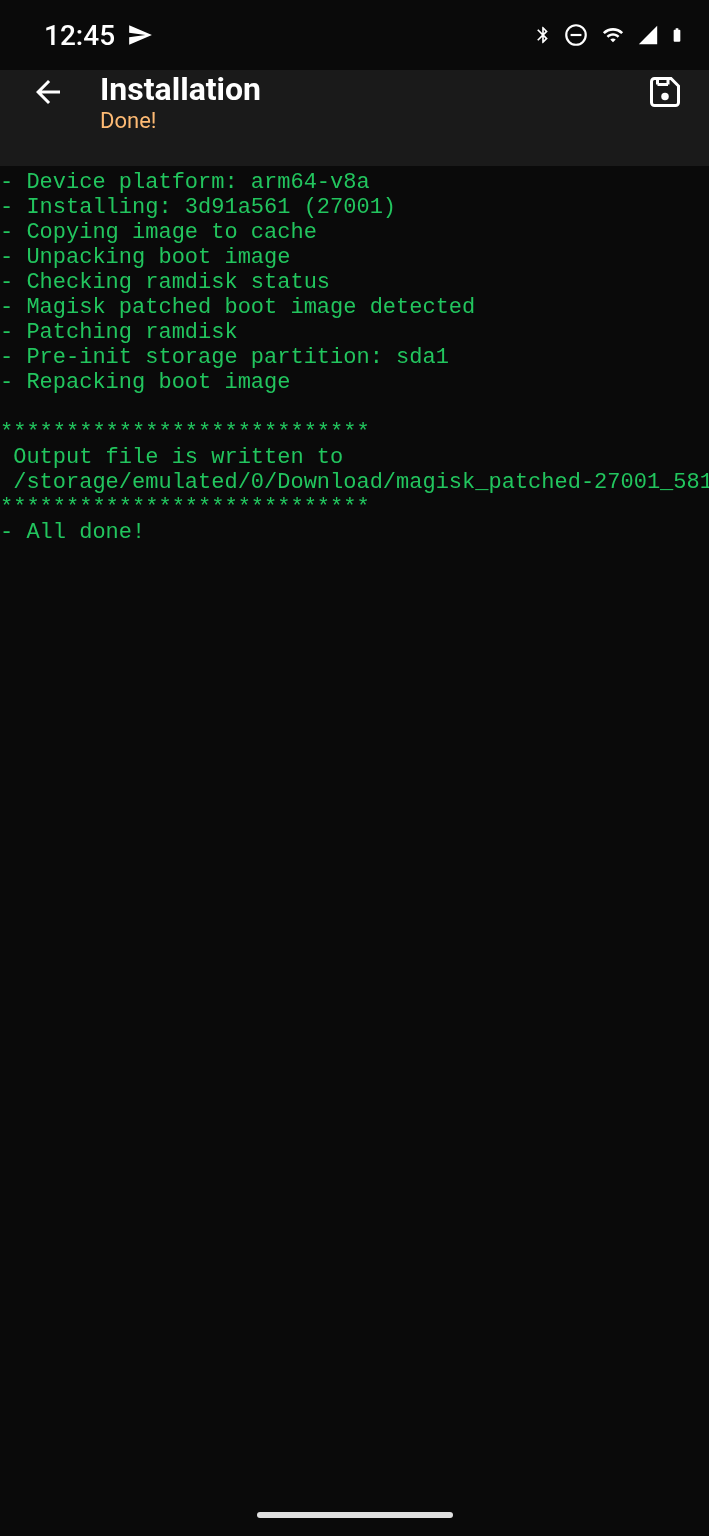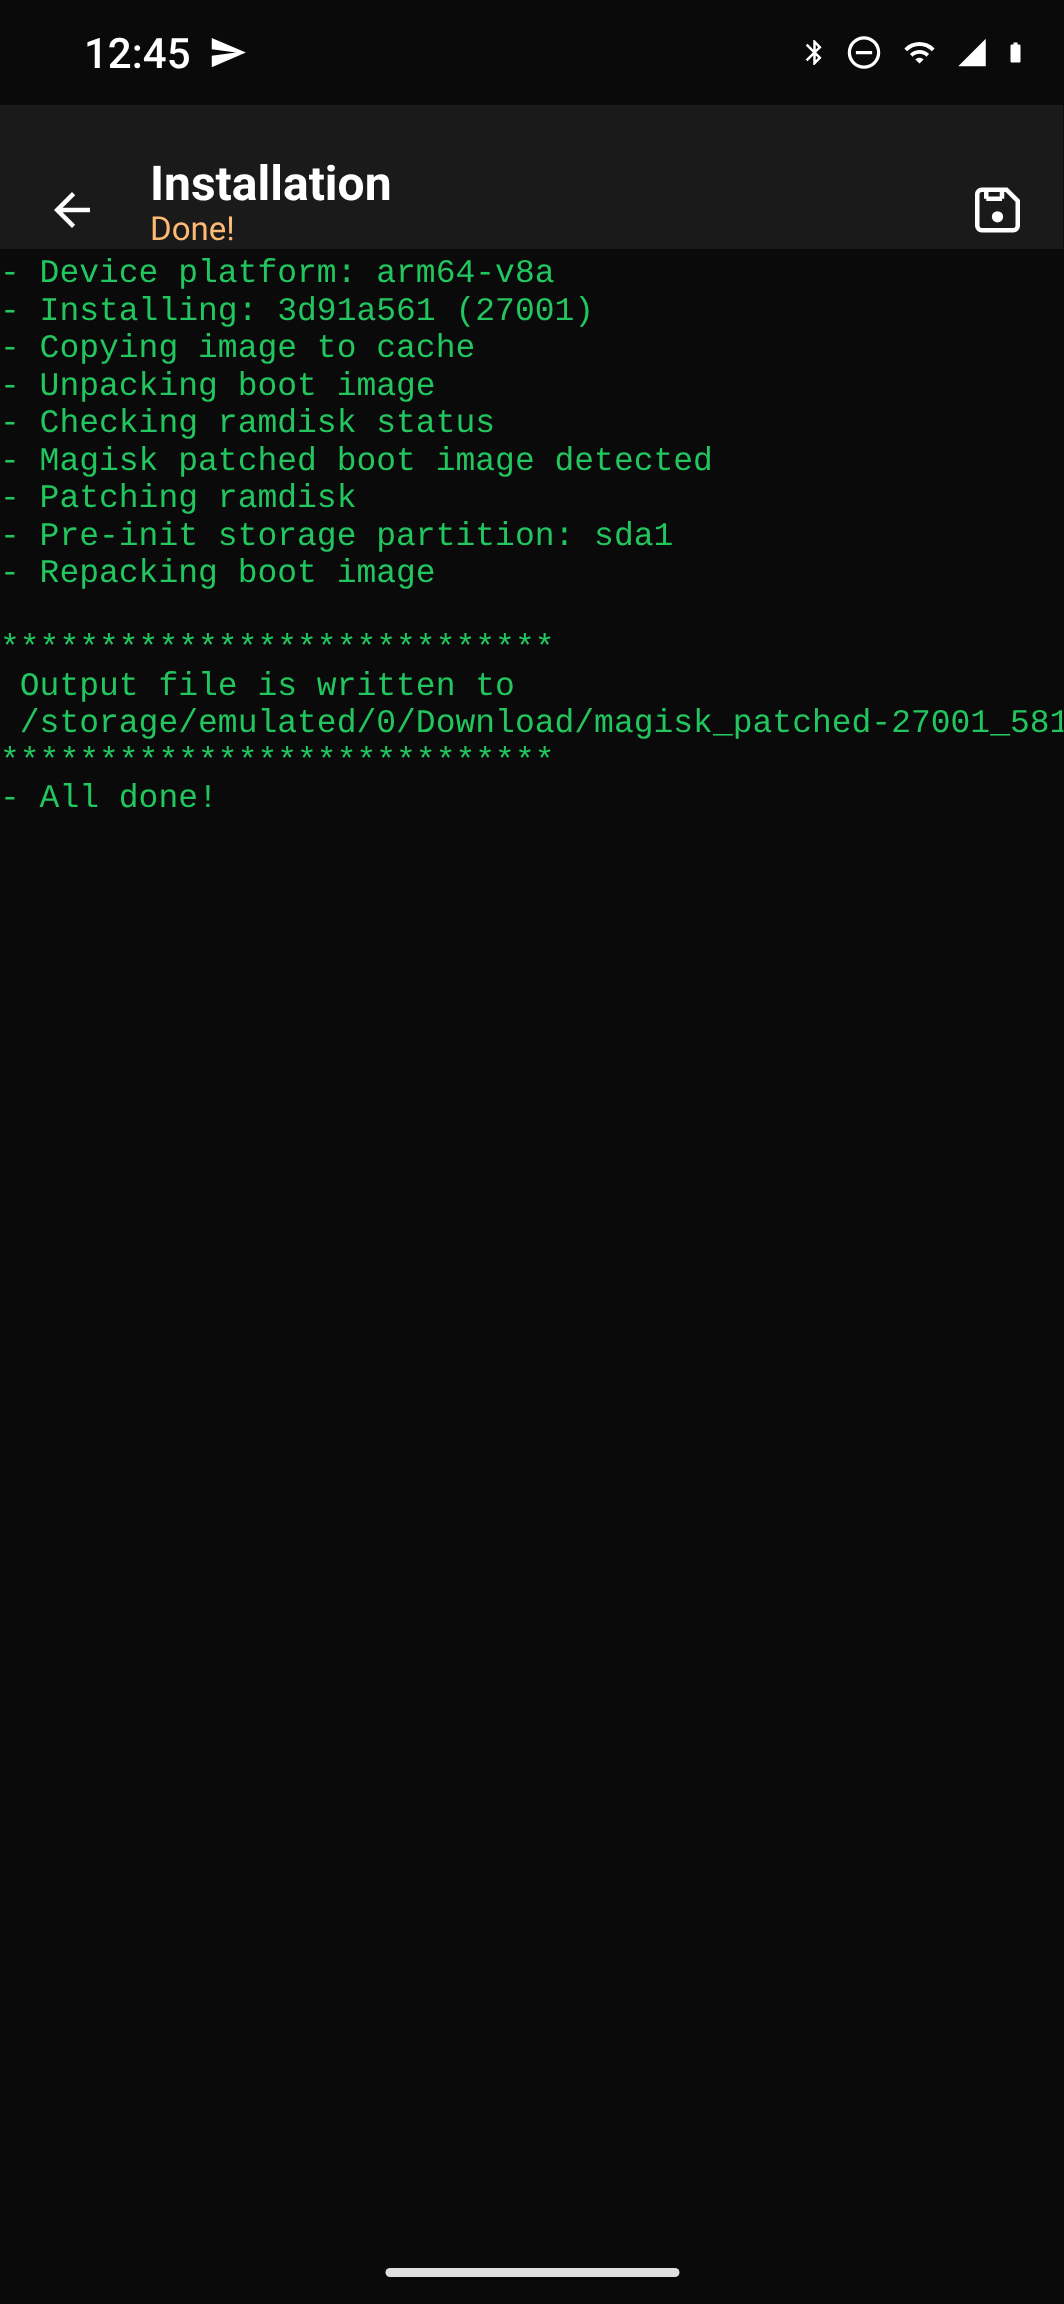--- a/index.html
+++ b/index.html
@@ -24,21 +24,20 @@
       justify-content: space-between;
       align-items: center;
       padding: 0 24px 0 44px;
       background: #0a0a0a;
     }
     
     .status-left {
       display: flex;
       align-items: center;
       gap: 12px;
-      margin-left: 12px;
     }
     
     .status-time {
       color: #ffffff;
       font-size: 28px;
       font-weight: 500;
     }
     
     .status-right {
       display: flex;
@@ -49,21 +48,21 @@
     .status-icon {
       display: flex;
       align-items: center;
       justify-content: center;
     }
     
     .app-bar {
       height: 96px;
       background: #1a1a1a;
       display: flex;
-      align-items: flex-end;
+      align-items: flex-start;
       padding: 0 20px 0 24px;
       gap: 28px;
     }
     
     .back-button {
       width: 48px;
       height: 48px;
       display: flex;
       align-items: center;
       justify-content: center;

